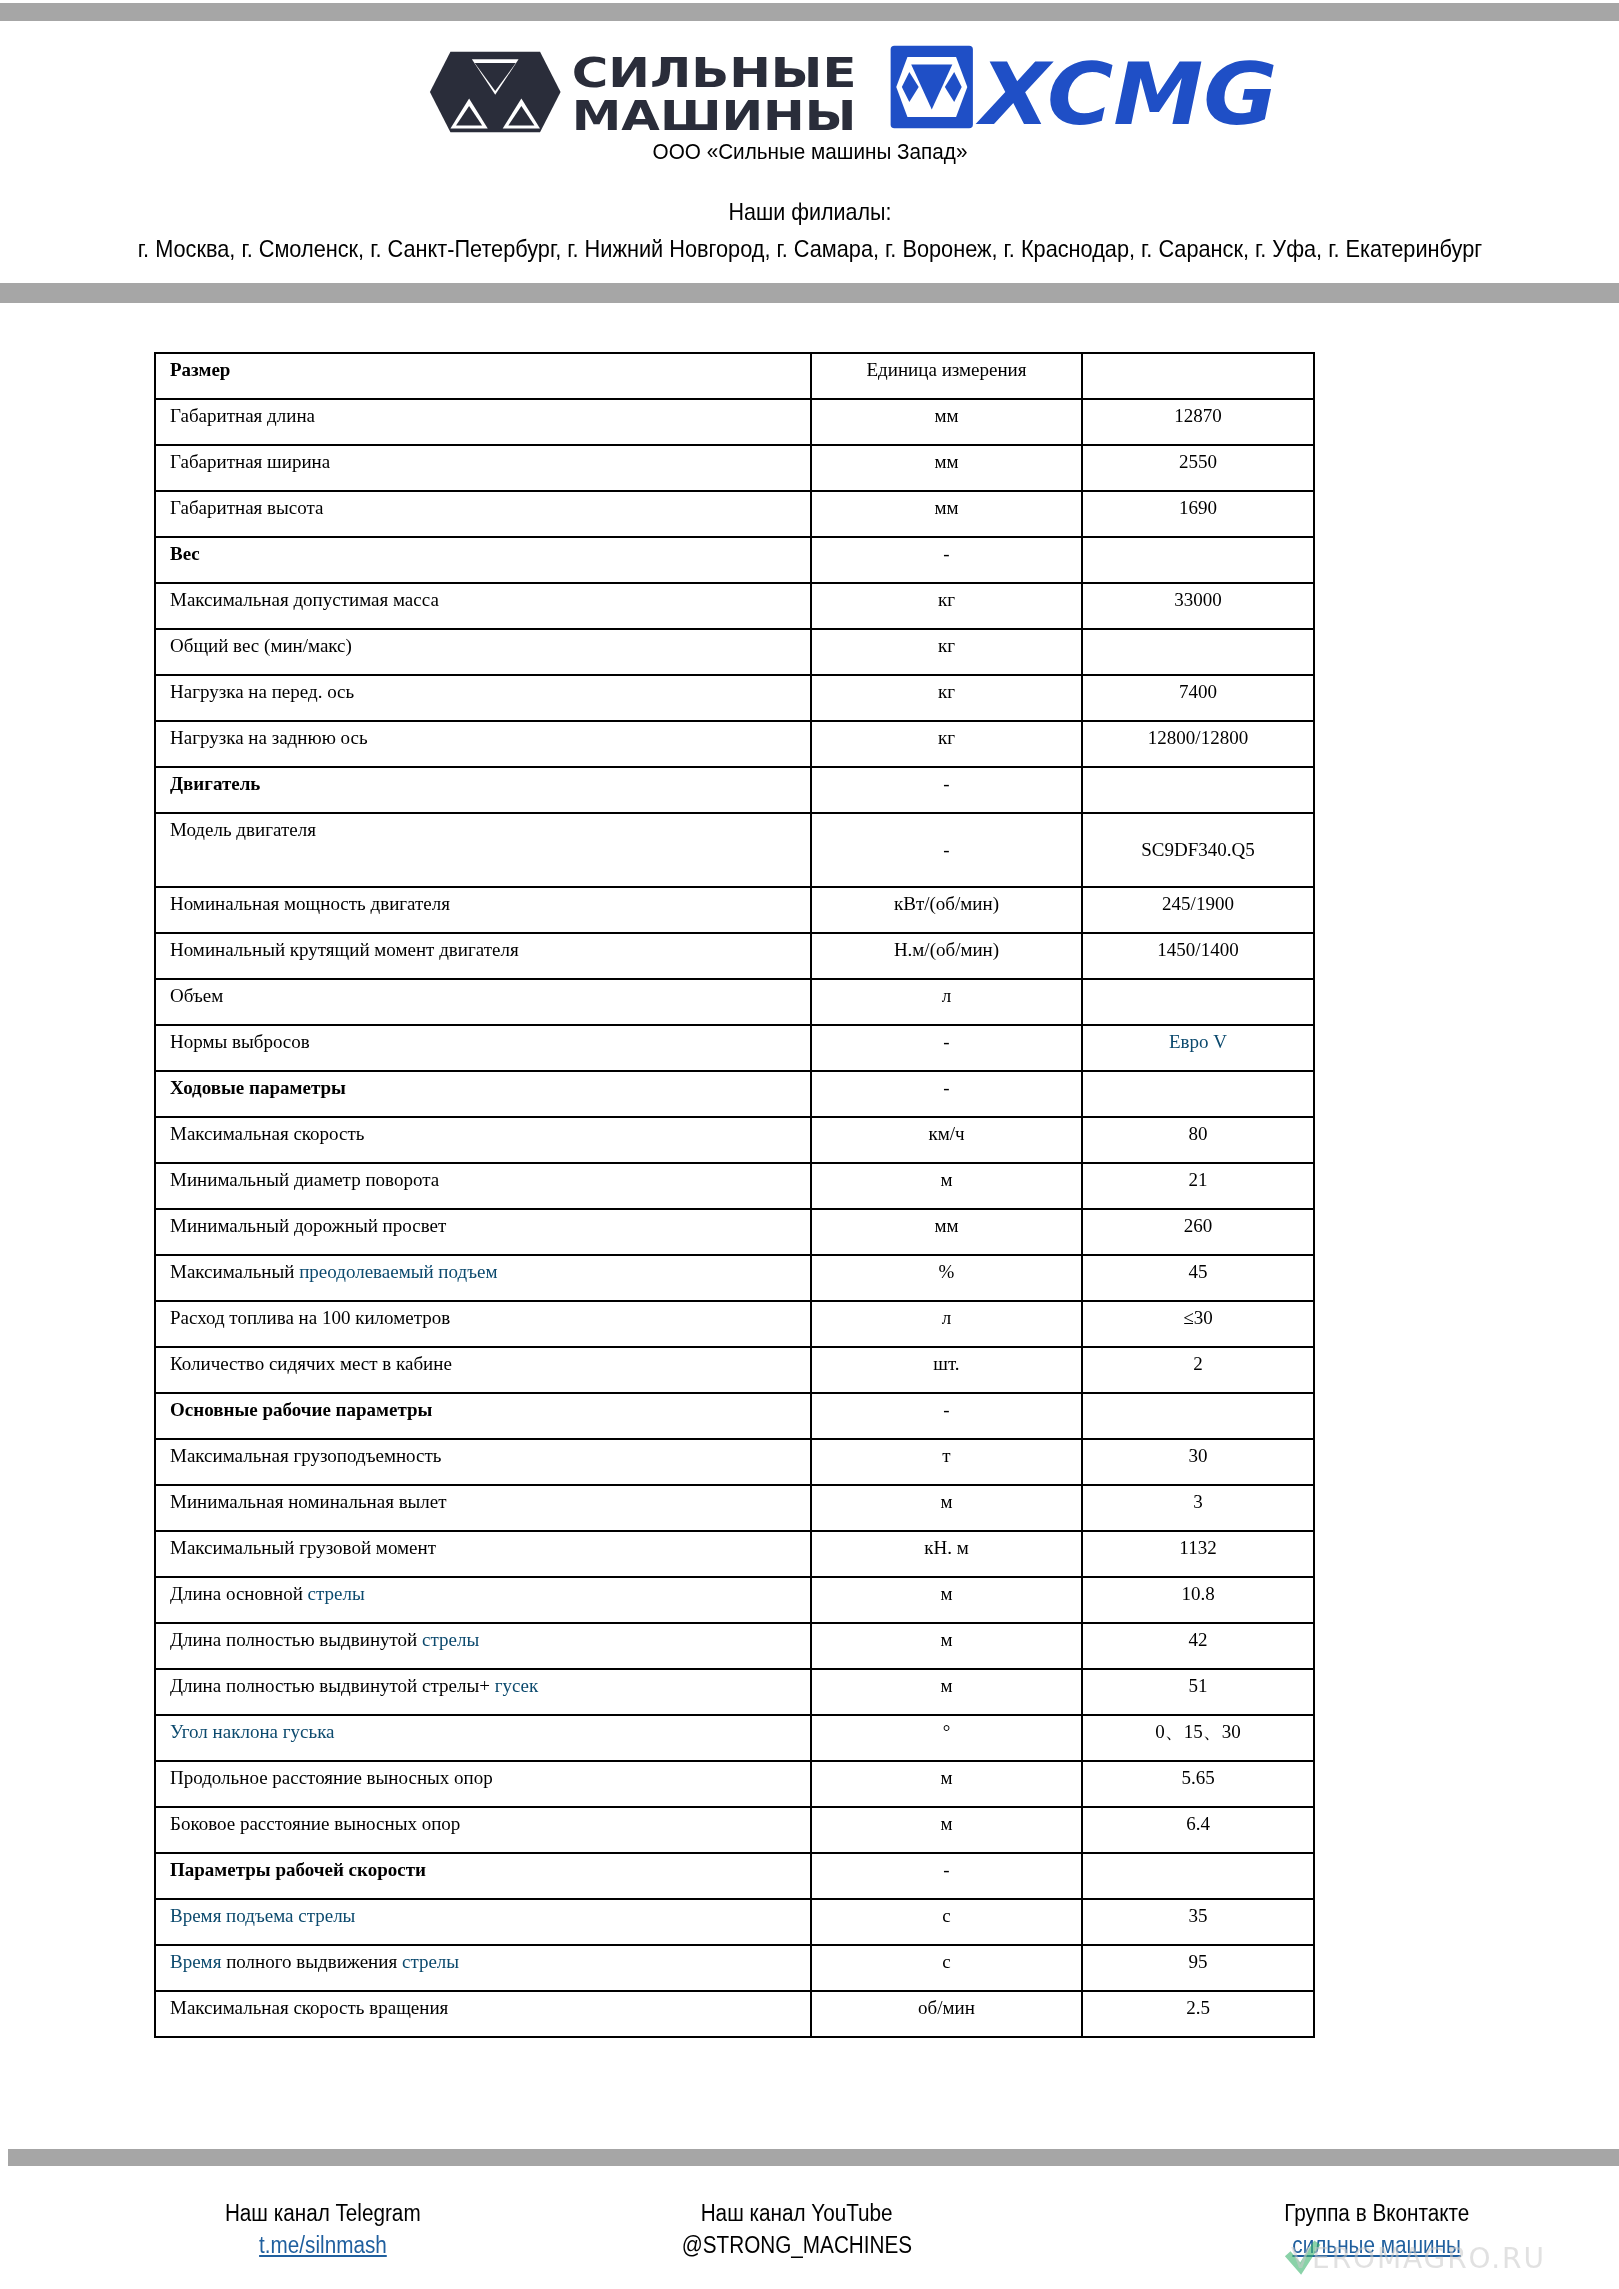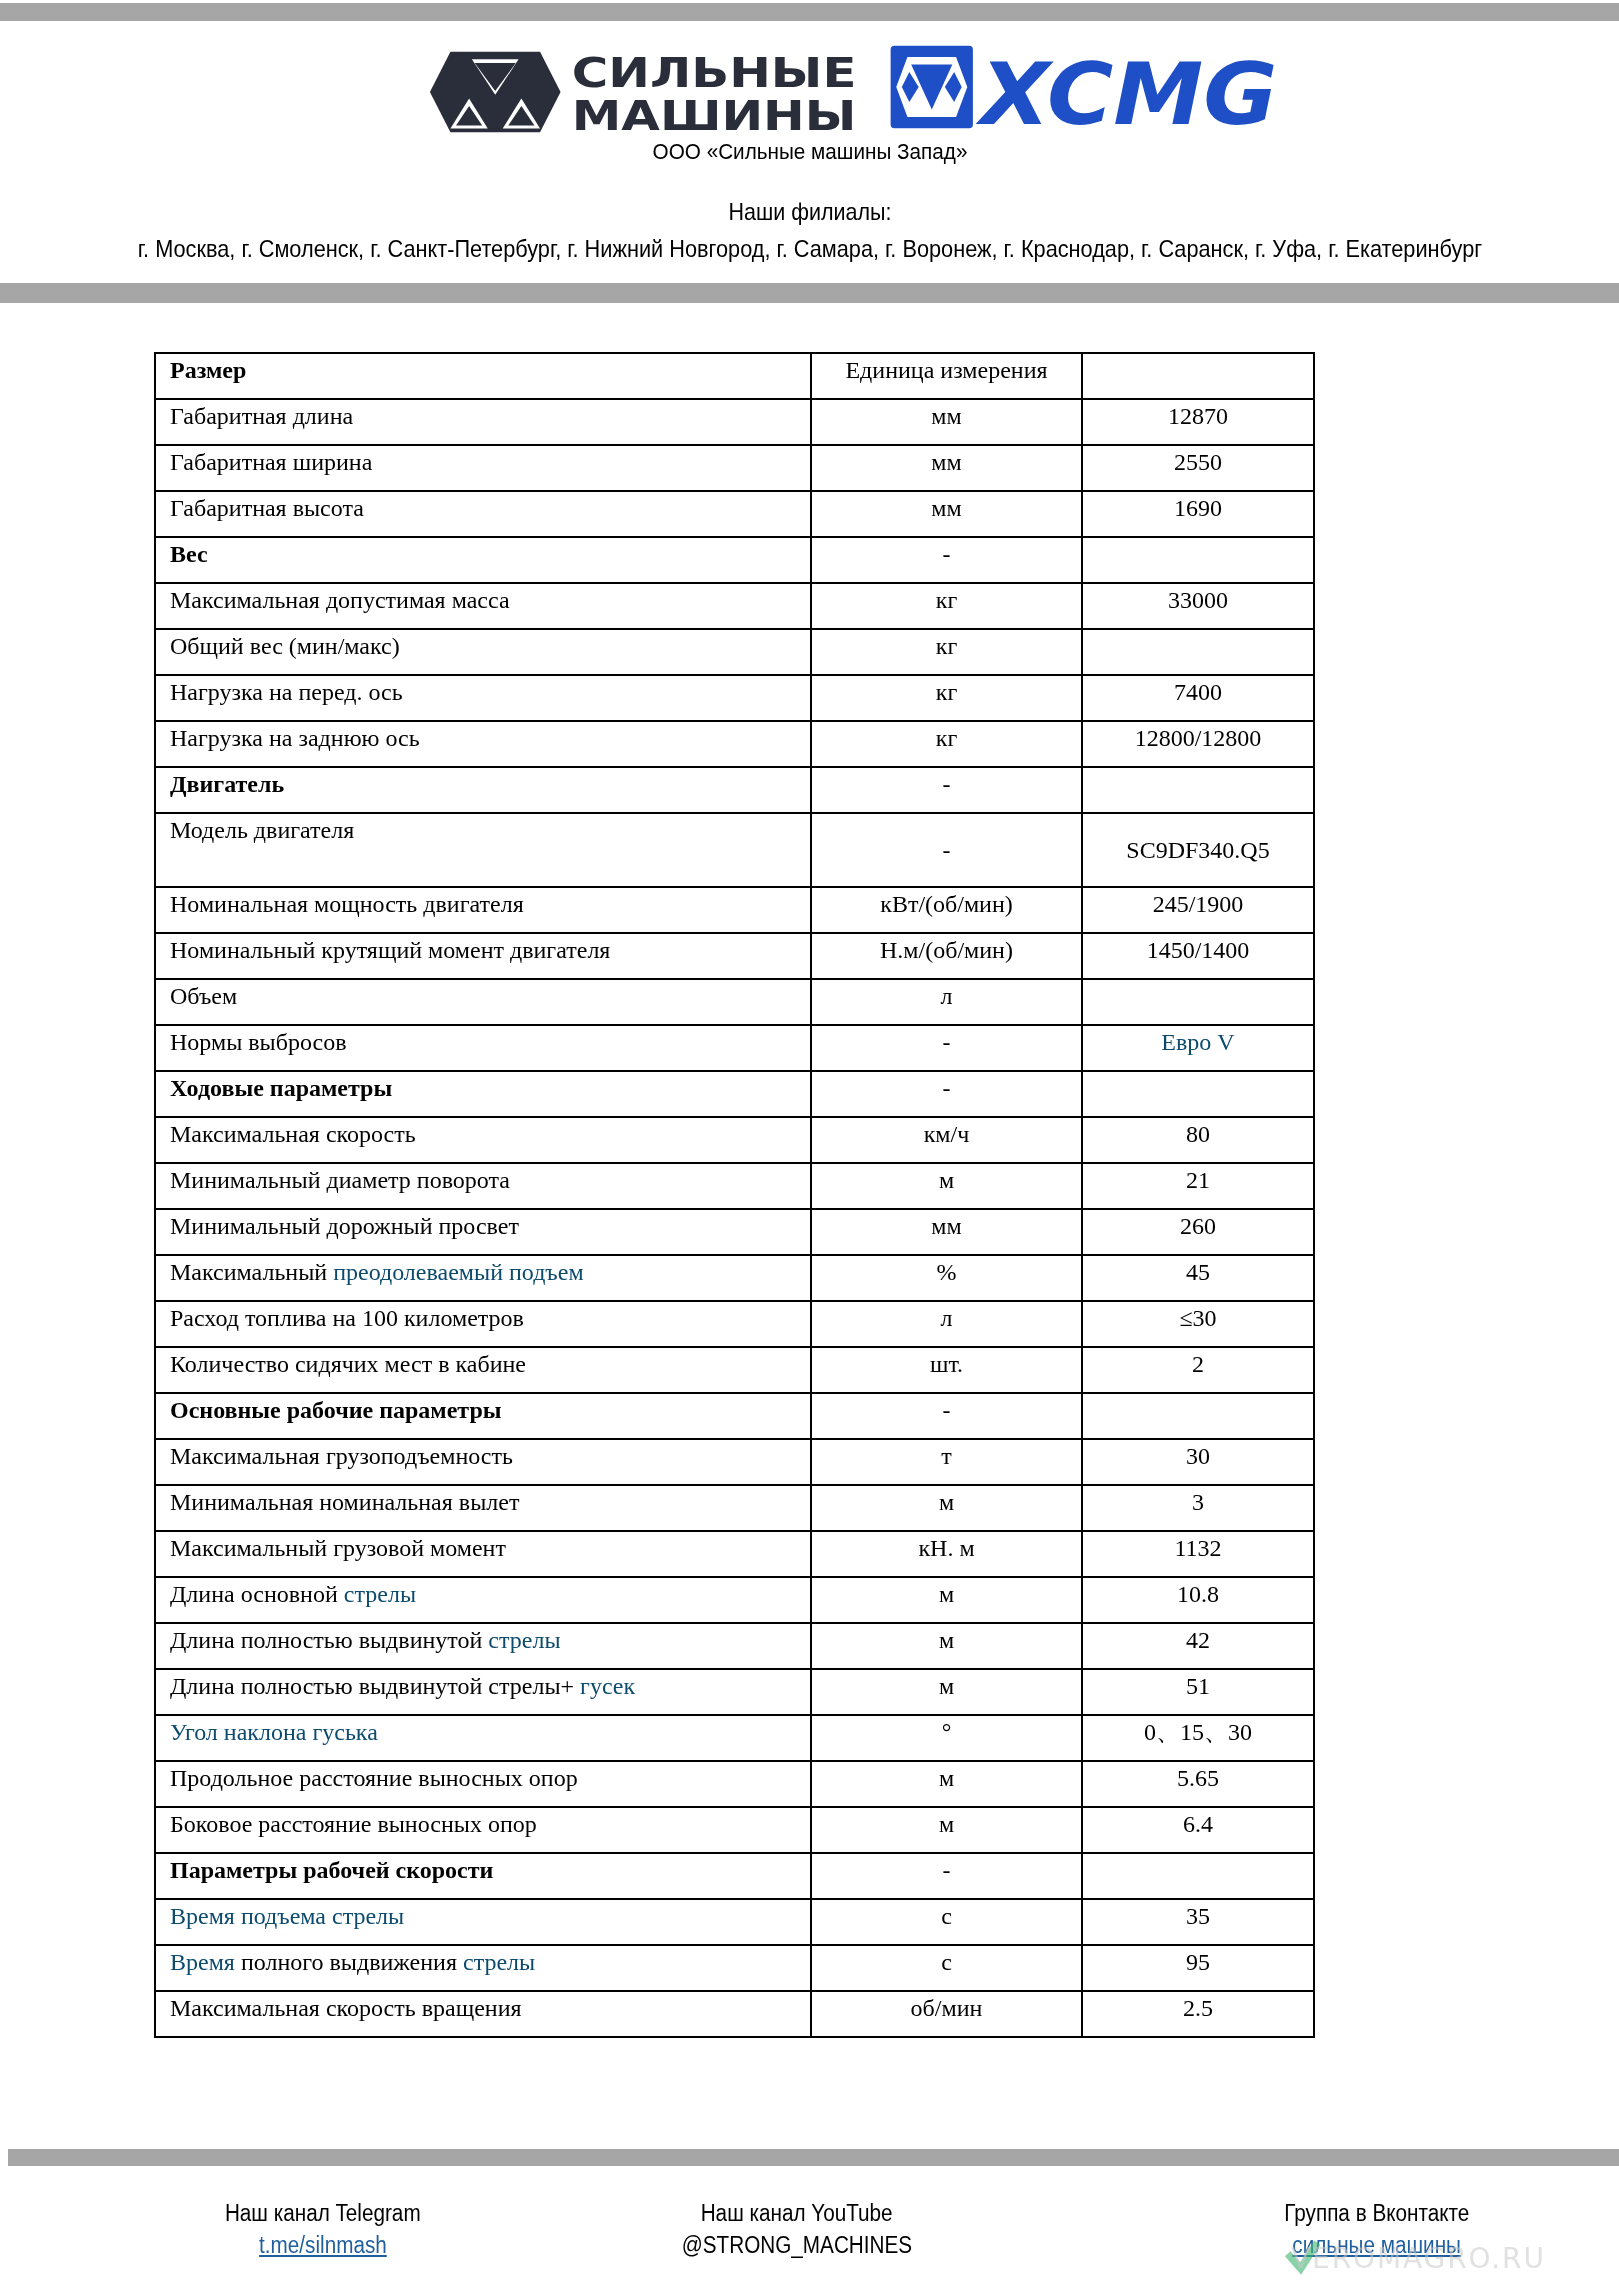--- a/index.html
+++ b/index.html
@@ -27,21 +27,21 @@
   .branches {
     position: absolute; left: 0; width: 1620px; top: 235px; text-align: center;
     font-family: "Liberation Sans", sans-serif; font-size: 24px; white-space: nowrap;
     transform: scaleX(0.905);
   }
 
   
   .spec-table {
     position: absolute; left: 154px; top: 352px; width: 1159px;
     border-collapse: collapse; table-layout: fixed;
-    font-family: "Liberation Serif", serif; font-size: 24px;
+    font-family: "Liberation Serif", serif; font-size: 19px;
   }
   .spec-table td {
     border: 2.8px solid #000; height: 40px; padding: 0 0 0 14px;
     vertical-align: top; padding-top: 4.7px; line-height: 22.5px; box-sizing: border-box;
   }
   .spec-table tr { height: 46px; }
   .spec-table tr.tall { height: 74px; }
   .spec-table td.c-unit, .spec-table td.c-val { text-align: center; padding-left: 0; }
   .spec-table tr.tall td.c-unit, .spec-table tr.tall td.c-val { vertical-align: middle; padding-top: 0; }
   .spec-table col.w1 { width: 656px; }

